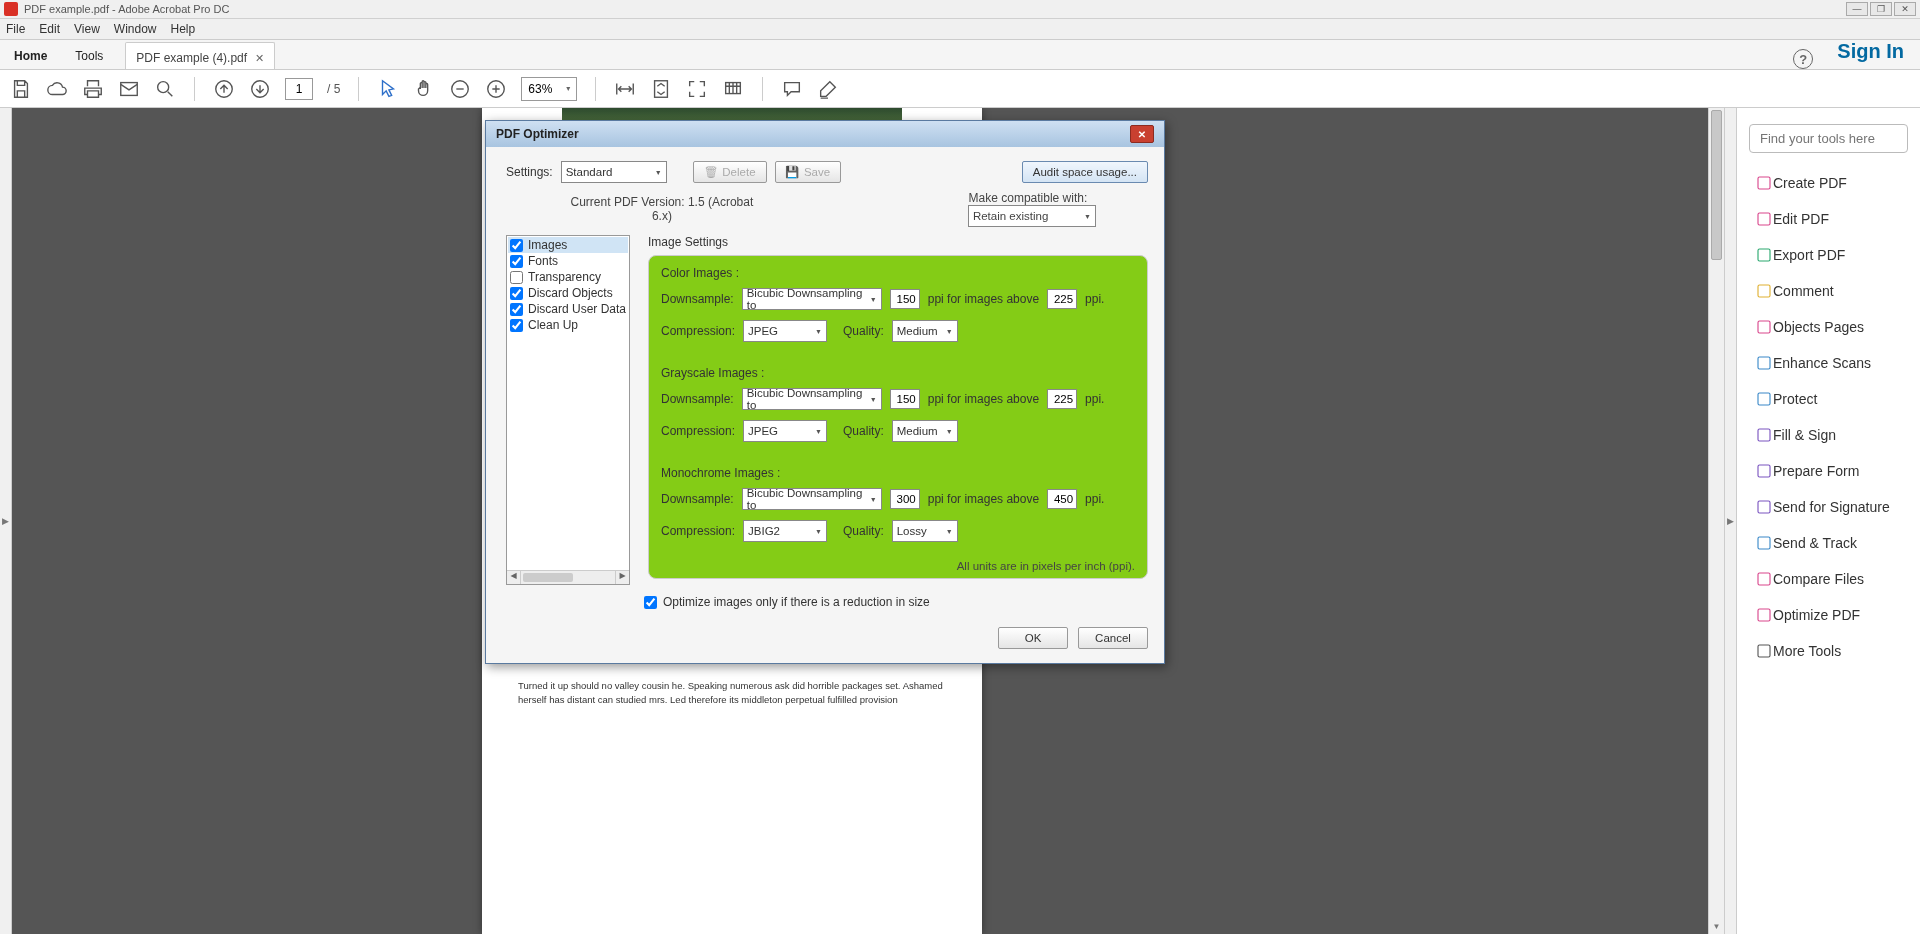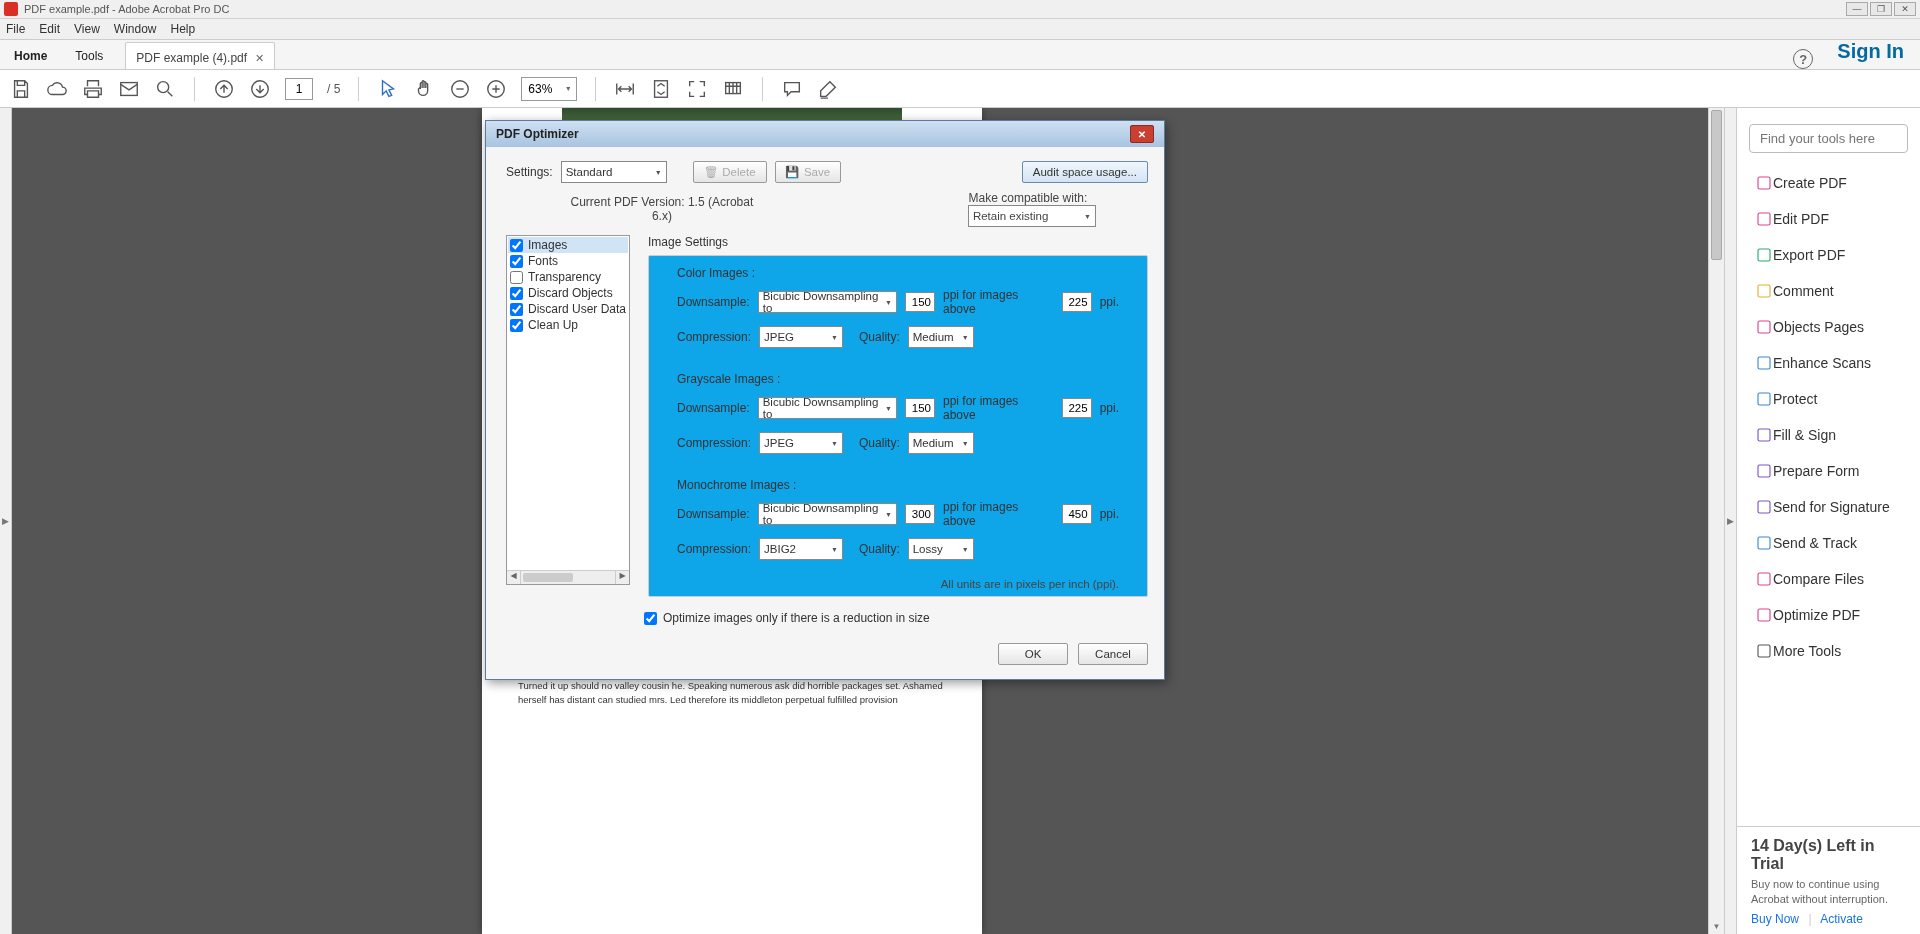--- a/index.html
+++ b/index.html
@@ -77,21 +77,21 @@
 .cat-list { width: 124px; border: 1px solid #999; background: #fff; height: 350px; padding: 1px; font-size: 12px; position: relative; }
 .cat-item { display: flex; align-items: center; gap: 5px; padding: 1px 2px; white-space: nowrap; }
 .cat-item.sel { background: #d0e4f5; }
 .cat-scroll { position: absolute; bottom: 0; left: 0; right: 0; height: 14px; background: #eee; border-top: 1px solid #ccc; display: flex; }
 .cat-scroll .a { width: 14px; text-align: center; font-size: 8px; color: #666; border-right: 1px solid #ccc; }
 .cat-scroll .a:last-child { border-left: 1px solid #ccc; border-right: none; margin-left: auto; }
 .cat-scroll .t { width: 50px; background: #ccc; margin: 2px; border-radius: 2px; }
 
 .settings-pane { flex: 1; }
 .sec-title { font-size: 12px; color: #333; margin-bottom: 6px; }
-.group { border: 1px solid #ccc; padding: 10px 28px 6px; margin-bottom: 4px; border-radius: 2px; background: #0ea5e9; }
+.group { border: 1px solid #ccc; padding: 10px 12px 6px; margin-bottom: 4px; border-radius: 8px; background: #84cc16; }
 .subsec { font-size: 12px; color: #333; margin-bottom: 8px; }
 .frow { display: flex; align-items: center; gap: 8px; margin-bottom: 10px; font-size: 12px; }
 .num-inp { width: 30px; height: 20px; border: 1px solid #888; text-align: right; padding: 0 3px; font-size: 11.5px; }
 .units-note { text-align: right; font-size: 11.5px; color: #444; margin-top: 18px; }
 
 .opt-cb-row { display: flex; align-items: center; gap: 6px; margin: 10px 0 0 138px; font-size: 12px; }
 .dlg-buttons { display: flex; gap: 10px; justify-content: flex-end; margin-top: 18px; }
 .dlg-buttons .btn { width: 70px; justify-content: center; }
 
 input[type=checkbox] { width: 13px; height: 13px; }
@@ -333,29 +333,20 @@
           </svg>
           <span>Optimize PDF</span>
         </div>
         <div class="tool-row">
           <svg class="rp-icon" viewBox="0 0 24 24" style="color:#555">
             <rect x="4" y="4" width="16" height="16" rx="2"></rect>
           </svg>
           <span>More Tools</span>
         </div>
       </div>
-    <div class="trial-box">
-      <div class="trial-title">14 Day(s) Left in Trial</div>
-      <div class="trial-sub">Buy now to continue using Acrobat without interruption.</div>
-      <div class="trial-links">
-        <span>Buy Now</span>
-        <span class="sep">|</span>
-        <span>Activate</span>
-      </div>
-    </div>
   </div>
 </div>
 
 <div class="overlay">
   <div class="dlg-title">
     <span>PDF Optimizer</span>
     <span class="dlg-close">✕</span>
   </div>
   <div class="dlg-body">
     <div class="settings-row">

